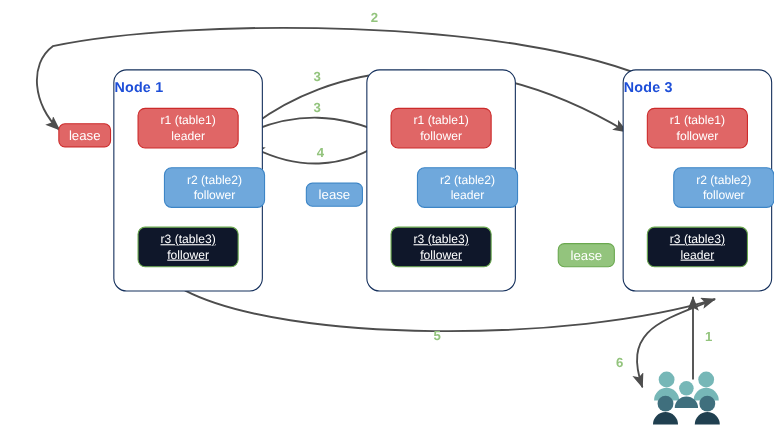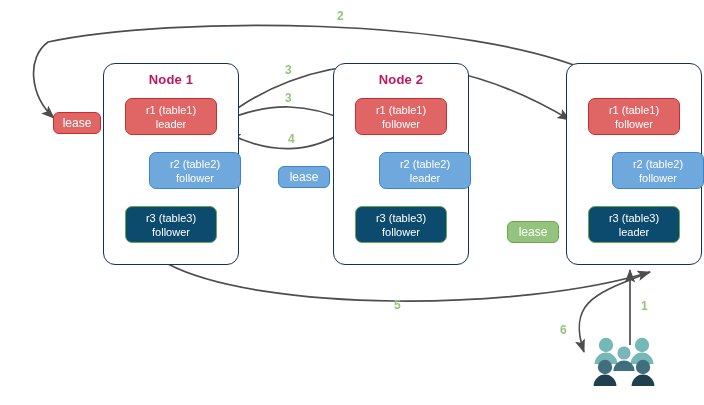--- a/index.html
+++ b/index.html
@@ -9,24 +9,23 @@
 
   .node-box{
     position:absolute;
     border:1.6px solid #15305c;
     border-radius:12px;
     background:#ffffff;
     box-sizing:border-box;
   }
   .node-title{
     position:absolute;left:0;right:0;top:8px;
-    text-align:center;
     font-size:13px;
     font-weight:bold;
-    color:#be185d;
+    color:#1d4ed8;
     letter-spacing:.2px;
   }
   .replica{
     position:absolute;
     left:50%;
     transform:translateX(-50%);
     width:92px;
     height:37px;
     border-radius:7px;
     box-sizing:border-box;
@@ -34,21 +33,21 @@
     flex-direction:column;
     align-items:center;
     justify-content:center;
     color:#ffffff;
     font-size:11px;
     line-height:14px;
     text-align:center;
   }
   .rep-red{background:#e06666;border:1.4px solid #cc2b2b;}
   .rep-blue{background:#6fa8dc;border:1.4px solid #3d85c6;margin-left:24px;}
-  .rep-green{background:#0c4a6e;border:1.4px solid #6aa84f;}
+  .rep-green{background:#0f172a;border:1.4px solid #6aa84f;text-decoration:underline;}
 
   .lease{
     position:absolute;
     border-radius:6px;
     box-sizing:border-box;
     color:#ffffff;
     font-size:12px;
     display:flex;align-items:center;justify-content:center;
     height:22px;
   }
@@ -107,37 +106,37 @@
       <span>r2 (table2)</span>
       <span>follower</span>
     </div>
     <div class="replica rep-green" style="top:142px;">
       <span>r3 (table3)</span>
       <span>follower</span>
     </div>
   </div>
 
   <div class="node-box" style="left:333px;top:63px;width:136px;height:202px;">
-    <div class="node-title">Node 2</div>
 
     <div class="replica rep-red" style="top:34px;">
       <span>r1 (table1)</span>
       <span>follower</span>
     </div>
     <div class="replica rep-blue" style="top:88px;">
       <span>r2 (table2)</span>
       <span>leader</span>
     </div>
     <div class="replica rep-green" style="top:142px;">
       <span>r3 (table3)</span>
       <span>follower</span>
     </div>
   </div>
 
   <div class="node-box" style="left:566px;top:63px;width:136px;height:202px;">
+    <div class="node-title">Node 3</div>
 
     <div class="replica rep-red" style="top:34px;">
       <span>r1 (table1)</span>
       <span>follower</span>
     </div>
     <div class="replica rep-blue" style="top:88px;">
       <span>r2 (table2)</span>
       <span>follower</span>
     </div>
     <div class="replica rep-green" style="top:142px;">

